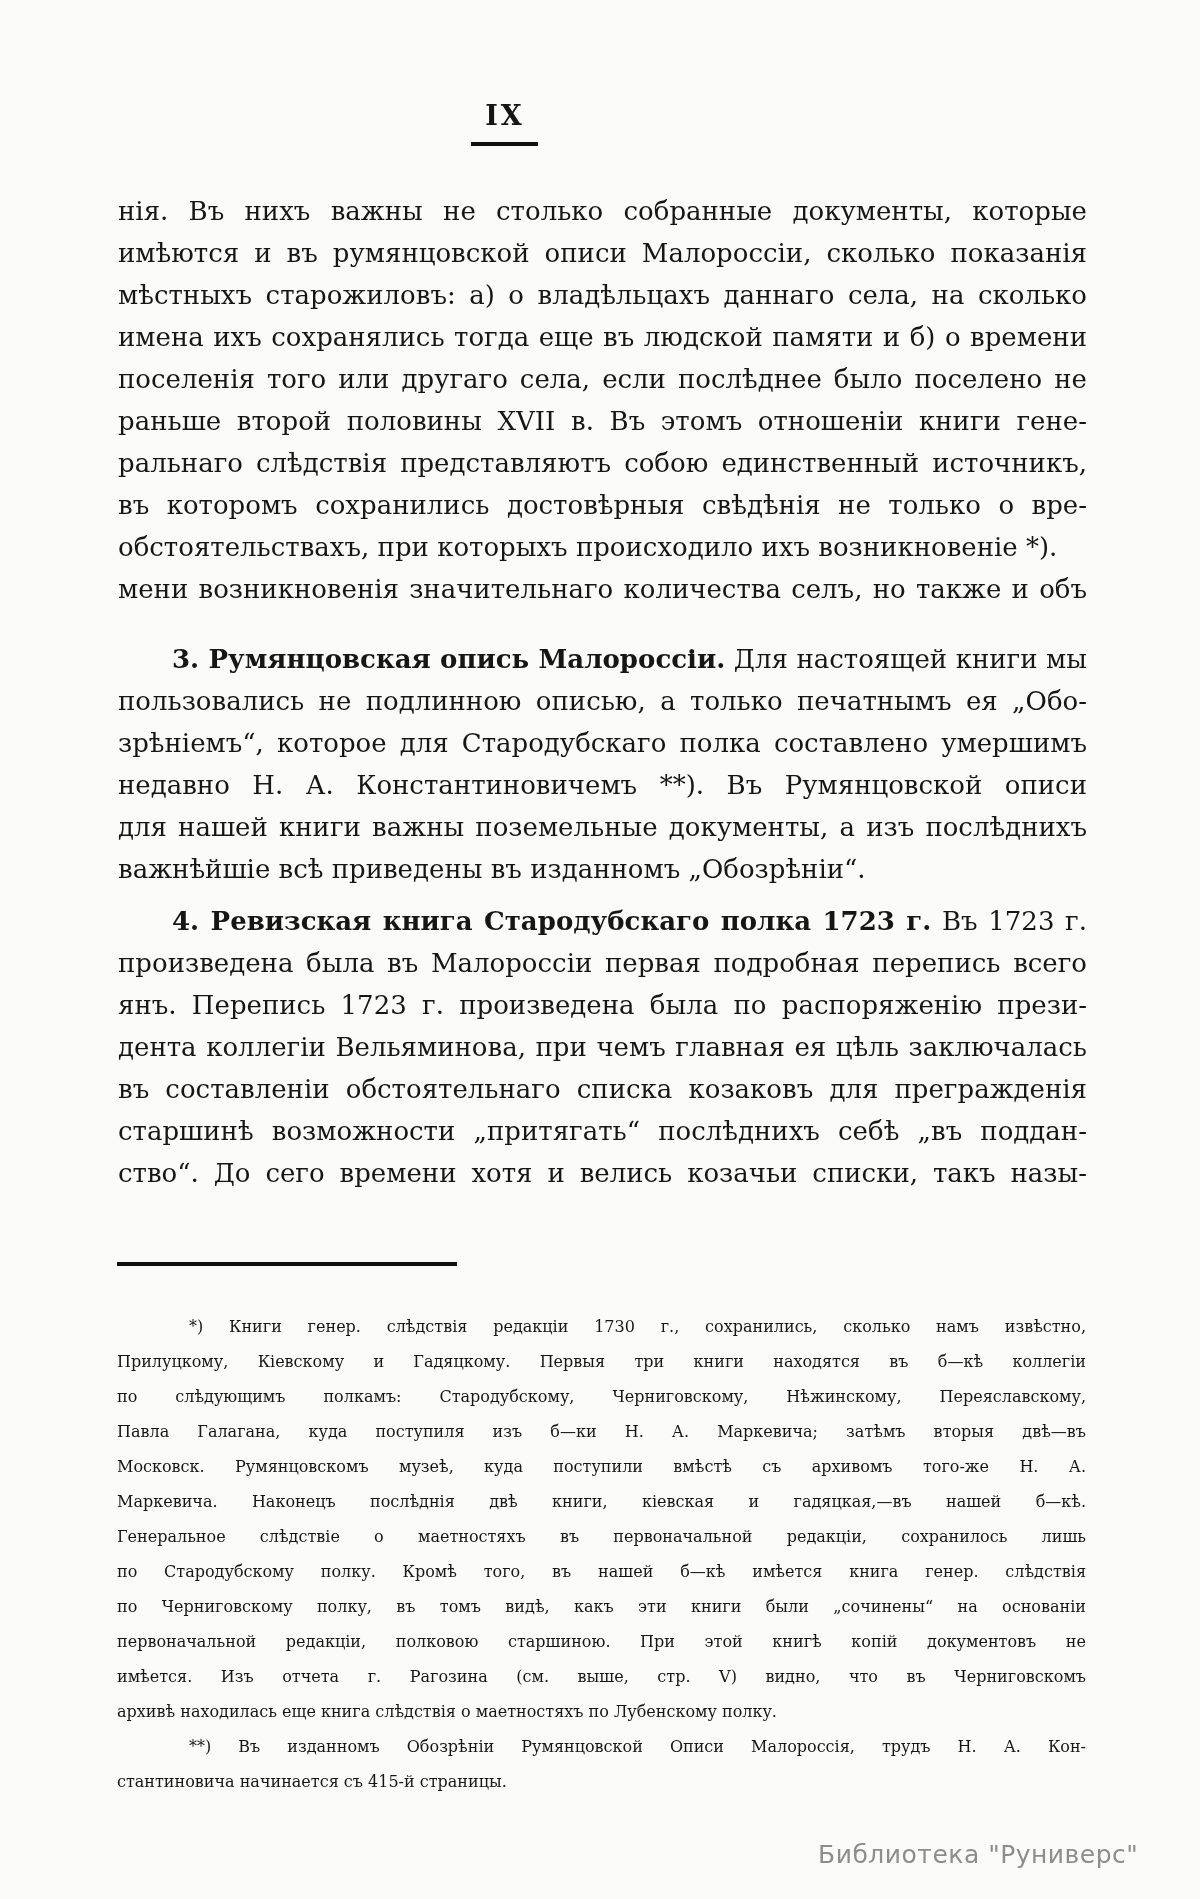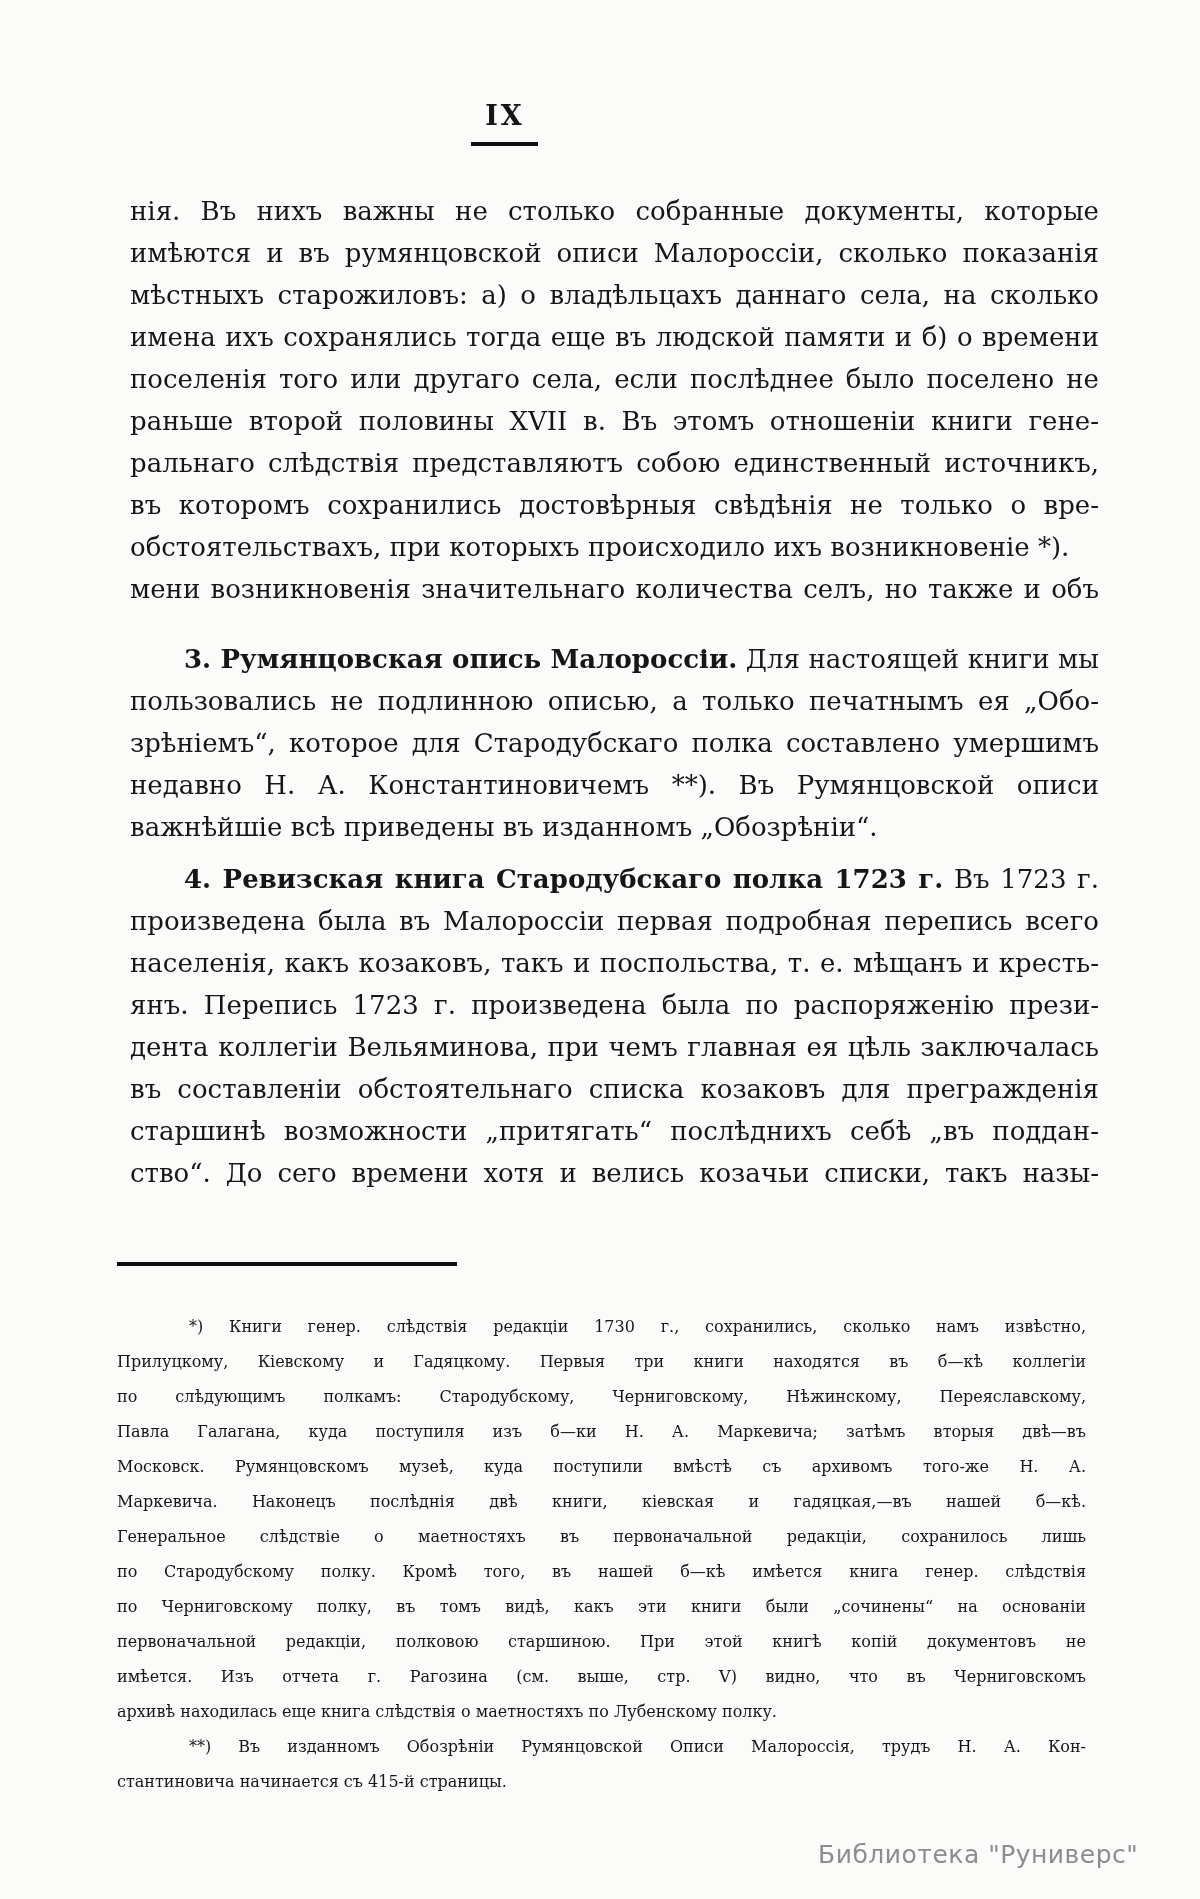--- a/index.html
+++ b/index.html
@@ -19,21 +19,21 @@
     text-align: center; font-size: 27px; font-weight: bold;
     letter-spacing: 3px;
   }
   .pagenum-rule {
     position: absolute; top: 142px; left: 471px; width: 67px; height: 4px;
     background: #101010;
   }
 
   
   .main {
-    position: absolute; left: 130px; top: 190px; width: 969px;
+    position: absolute; left: 118px; top: 190px; width: 969px;
     font-size: 26px;
   }
   .line {
     height: 42px; line-height: 42px;
     text-align: justify; text-align-last: justify;
     overflow: hidden; white-space: nowrap;
   }
   .line.last { text-align-last: left; }
   .line.indent { text-indent: 54px; }
   .para3 { margin-top: 28px; }
@@ -87,27 +87,27 @@
       <div class="line">въ которомъ сохранились достовѣрныя свѣдѣнія не только о вре-</div>
       <div class="line last">обстоятельствахъ, при которыхъ происходило ихъ возникновеніе *).</div>
       <div class="line">мени возникновенія значительнаго количества селъ, но также и объ</div>
     </div>
 
     <div class="para3">
       <div class="line indent"><span class="lead">3. Румянцовская опись Малороссіи.</span><span> Для настоящей книги мы</span></div>
       <div class="line">пользовались не подлинною описью, а только печатнымъ ея „Обо-</div>
       <div class="line">зрѣніемъ“, которое для Стародубскаго полка составлено умершимъ</div>
       <div class="line">недавно Н. А. Константиновичемъ **). Въ Румянцовской описи</div>
+      <div class="line">для нашей книги важны поземельные документы, а изъ послѣднихъ</div>
       <div class="line last">важнѣйшіе всѣ приведены въ изданномъ „Обозрѣніи“.</div>
     </div>
 
     <div class="para4">
       <div class="line indent"><span class="lead">4. Ревизская книга Стародубскаго полка 1723 г.</span><span> Въ 1723 г.</span></div>
       <div class="line">произведена была въ Малороссіи первая подробная перепись всего</div>
-      <div class="line">населенія, какъ козаковъ, такъ и поспольства, т. е. мѣщанъ и кресть-</div>
       <div class="line">янъ. Перепись 1723 г. произведена была по распоряженію прези-</div>
       <div class="line">дента коллегіи Вельяминова, при чемъ главная ея цѣль заключалась</div>
       <div class="line">въ составленіи обстоятельнаго списка козаковъ для прегражденія</div>
       <div class="line">старшинѣ возможности „притягать“ послѣднихъ себѣ „въ поддан-</div>
       <div class="line">ство“. До сего времени хотя и велись козачьи списки, такъ назы-</div>
     </div>
 
   </div>
 
   <div class="fn-rule"></div>

